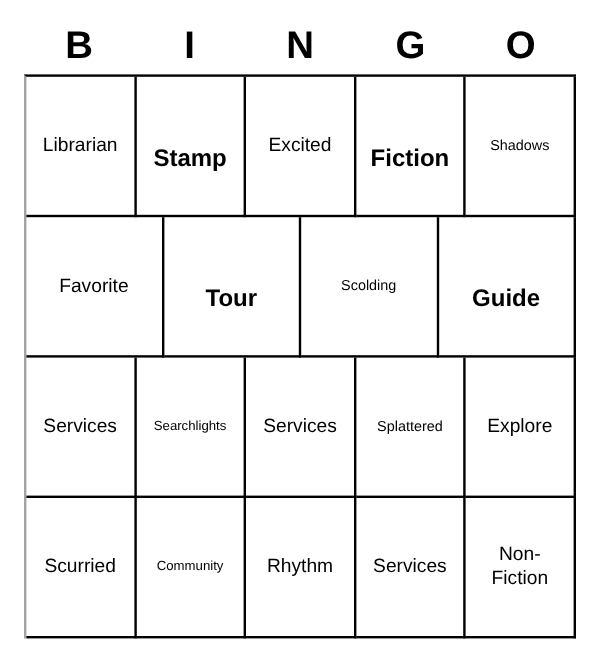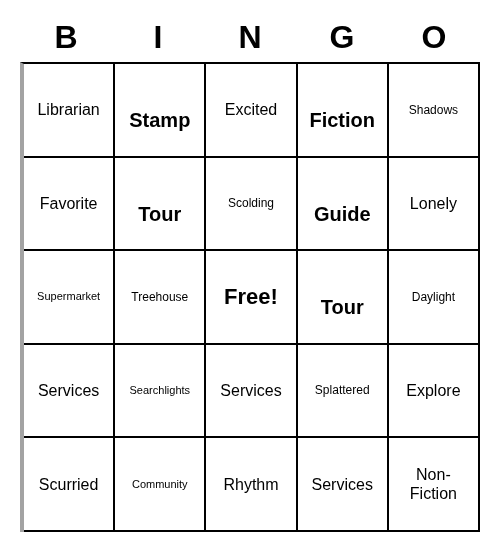--- a/index.html
+++ b/index.html
@@ -38,21 +38,21 @@
       font-size: 32px;
       font-weight: bold;
       font-family: Arial, sans-serif;
     }
 
     .bingo-grid {
       flex: 1;
       display: flex;
       flex-direction: column;
       border-top: 2px solid #000;
-      border-left: 4px solid #a3a3a3;
+      border-left: 2px solid #a3a3a3;
     }
 
     .bingo-row {
       display: flex;
       flex: 1;
     }
 
     .bingo-cell {
       flex: 1;
       border-right: 2px solid #000;
@@ -127,40 +127,20 @@
         </div>
         <div class="bingo-cell">
           <span class="cell-text size-large">Tour</span>
         </div>
         <div class="bingo-cell">
           <span class="cell-text size-small">Scolding</span>
         </div>
         <div class="bingo-cell">
           <span class="cell-text size-large">Guide</span>
         </div>
-        <div class="bingo-cell">
-          <span class="cell-text size-medium">Lonely</span>
-        </div>
-      </div>
-      <div class="bingo-row">
-        <div class="bingo-cell">
-          <span class="cell-text size-xsmall">Supermarket</span>
-        </div>
-        <div class="bingo-cell">
-          <span class="cell-text size-small">Treehouse</span>
-        </div>
-        <div class="bingo-cell">
-          <span class="cell-text free-cell">Free!</span>
-        </div>
-        <div class="bingo-cell">
-          <span class="cell-text size-large">Tour</span>
-        </div>
-        <div class="bingo-cell">
-          <span class="cell-text size-small">Daylight</span>
-        </div>
       </div>
       <div class="bingo-row">
         <div class="bingo-cell">
           <span class="cell-text size-medium">Services</span>
         </div>
         <div class="bingo-cell">
           <span class="cell-text size-xsmall">Searchlights</span>
         </div>
         <div class="bingo-cell">
           <span class="cell-text size-medium">Services</span>

